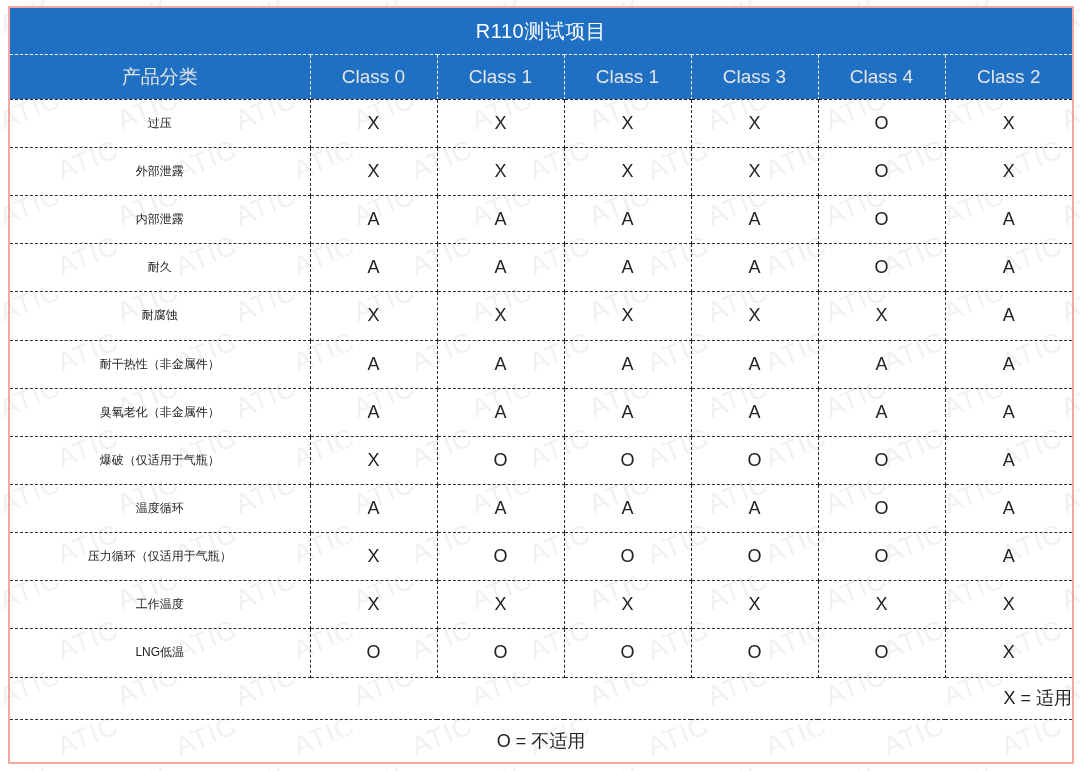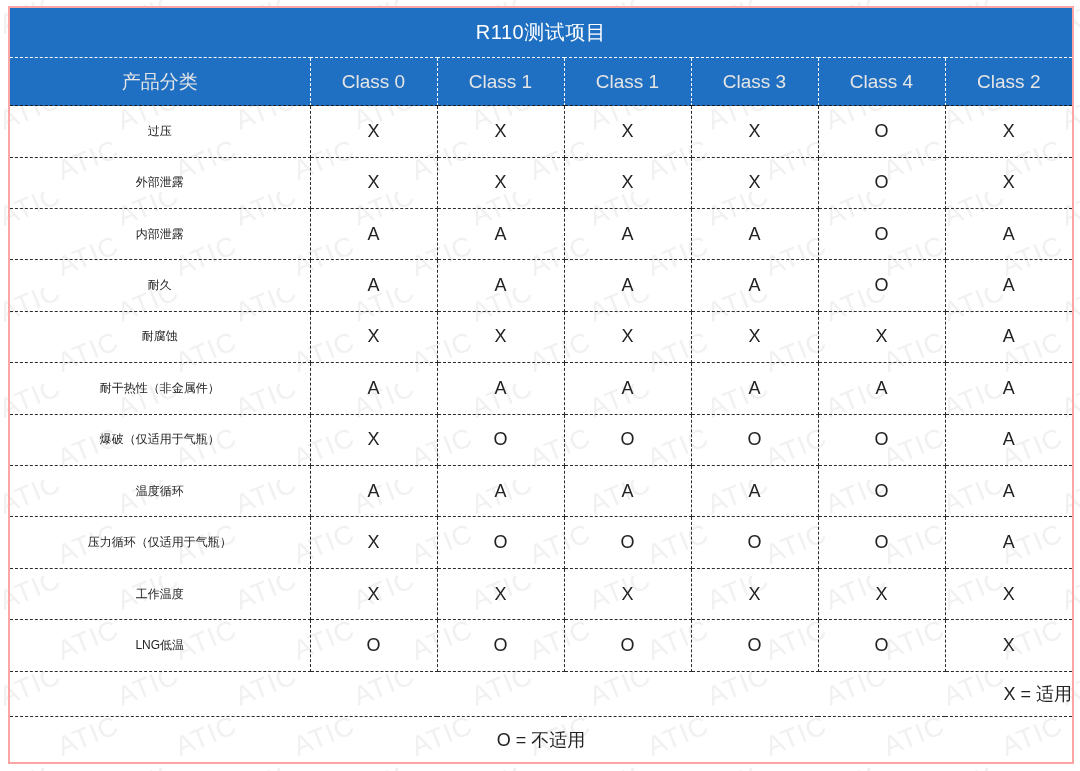--- a/index.html
+++ b/index.html
@@ -199,20 +199,29 @@
           <tr>
             <td class="rowlabel">耐干热性（非金属件）</td>
             <td class="mark">A</td>
             <td class="mark">A</td>
             <td class="mark">A</td>
             <td class="mark">A</td>
             <td class="mark">A</td>
             <td class="mark">A</td>
           </tr>
           <tr>
+            <td class="rowlabel">臭氧老化（非金属件）</td>
+            <td class="mark">A</td>
+            <td class="mark">A</td>
+            <td class="mark">A</td>
+            <td class="mark">A</td>
+            <td class="mark">A</td>
+            <td class="mark">A</td>
+          </tr>
+          <tr>
             <td class="rowlabel">爆破（仅适用于气瓶）</td>
             <td class="mark">X</td>
             <td class="mark">O</td>
             <td class="mark">O</td>
             <td class="mark">O</td>
             <td class="mark">O</td>
             <td class="mark">A</td>
           </tr>
           <tr>
             <td class="rowlabel">温度循环</td>

